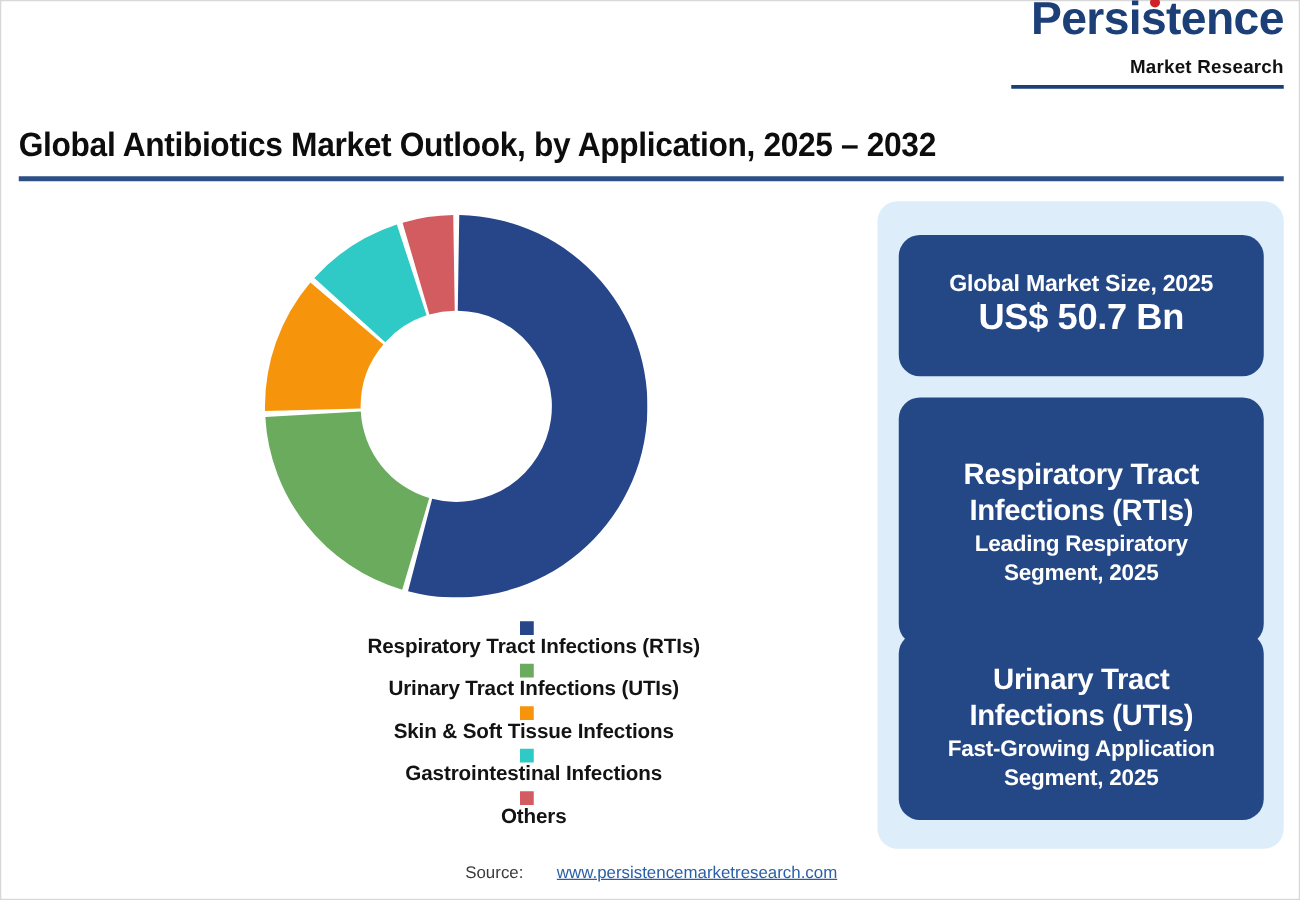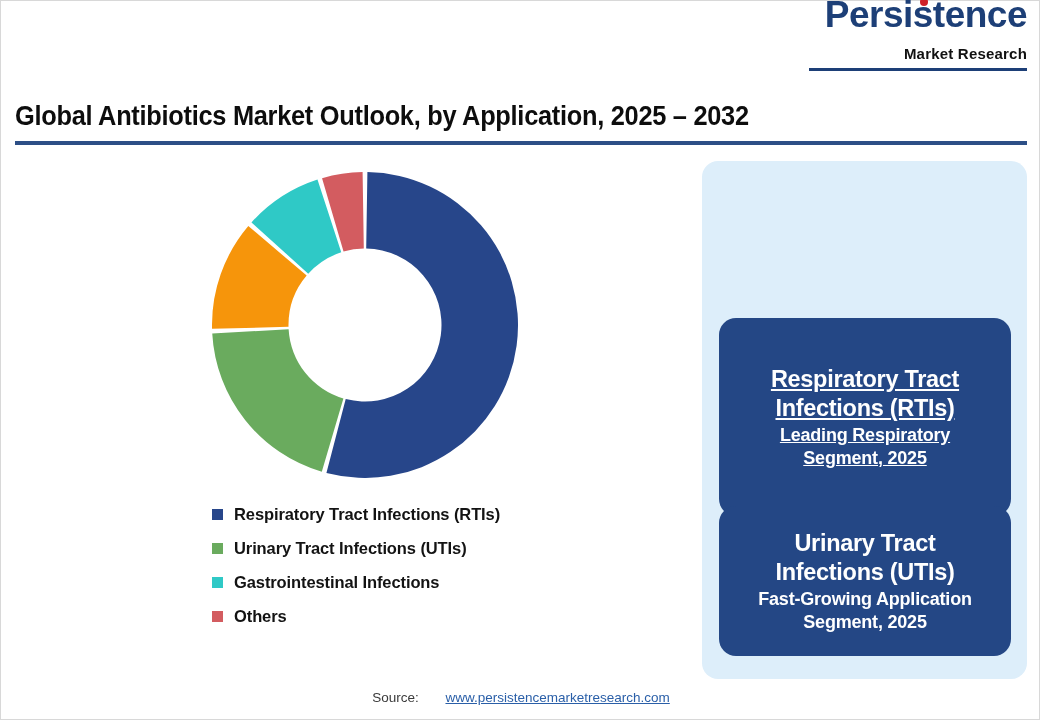--- a/index.html
+++ b/index.html
@@ -88,20 +88,21 @@
   
   .legend {
     position: absolute;
     left: 197px; top: 336px;
     width: 430px;
   }
   .legend-row {
     display: flex;
     align-items: center;
     height: 34px;
+    flex-direction: column;
   }
   .legend-swatch {
     width: 11px; height: 11px;
     margin-right: 11px;
     flex: 0 0 auto;
   }
   .legend-label {
     font-family: "Liberation Sans", sans-serif;
     font-weight: bold;
     font-size: 16.5px;
@@ -125,21 +126,21 @@
     border-radius: 17px;
     color: #ffffff;
     display: flex;
     flex-direction: column;
     align-items: center;
     justify-content: center;
     text-align: center;
     padding: 6px 12px;
   }
   #box-market-size { top: 27px; height: 113px; }
-  #box-leading     { top: 157px; height: 198px; text-decoration: underline; }
+  #box-leading     { top: 157px; height: 198px; }
   #box-fastgrowing { top: 345px; height: 150px; }
 
   .stat-caption {
     font-family: "Liberation Sans", sans-serif;
     font-weight: bold;
     font-size: 18.5px;
     line-height: 1.18;
     letter-spacing: -0.2px;
   }
   .stat-value {
@@ -215,32 +216,40 @@
     <div class="legend" id="legend">
         <div class="legend-row">
           <span class="legend-swatch" style="background: rgb(39, 70, 138);"></span>
           <span class="legend-label">Respiratory Tract Infections (RTIs)</span>
         </div>
         <div class="legend-row">
           <span class="legend-swatch" style="background: rgb(106, 171, 94);"></span>
           <span class="legend-label">Urinary Tract Infections (UTIs)</span>
         </div>
         <div class="legend-row">
+          <span class="legend-swatch" style="background: rgb(246, 149, 11);"></span>
+          <span class="legend-label">Skin &amp; Soft Tissue Infections</span>
+        </div>
+        <div class="legend-row">
           <span class="legend-swatch" style="background: rgb(47, 201, 198);"></span>
           <span class="legend-label">Gastrointestinal Infections</span>
         </div>
         <div class="legend-row">
           <span class="legend-swatch" style="background: rgb(211, 92, 96);"></span>
           <span class="legend-label">Others</span>
         </div>
       </div>
   </div>
 
   <div class="side-panel">
 
+    <div class="stat-box" id="box-market-size">
+      <div class="stat-caption">Global Market Size, 2025</div>
+      <div class="stat-value">US$ 50.7 Bn</div>
+    </div>
 
     <div class="stat-box" id="box-leading">
       <div class="stat-title">Respiratory Tract</div>
       <div class="stat-title">Infections (RTIs)</div>
       <div class="stat-sub">Leading Respiratory</div>
       <div class="stat-sub">Segment, 2025</div>
     </div>
 
     <div class="stat-box" id="box-fastgrowing">
       <div class="stat-title">Urinary Tract</div>

